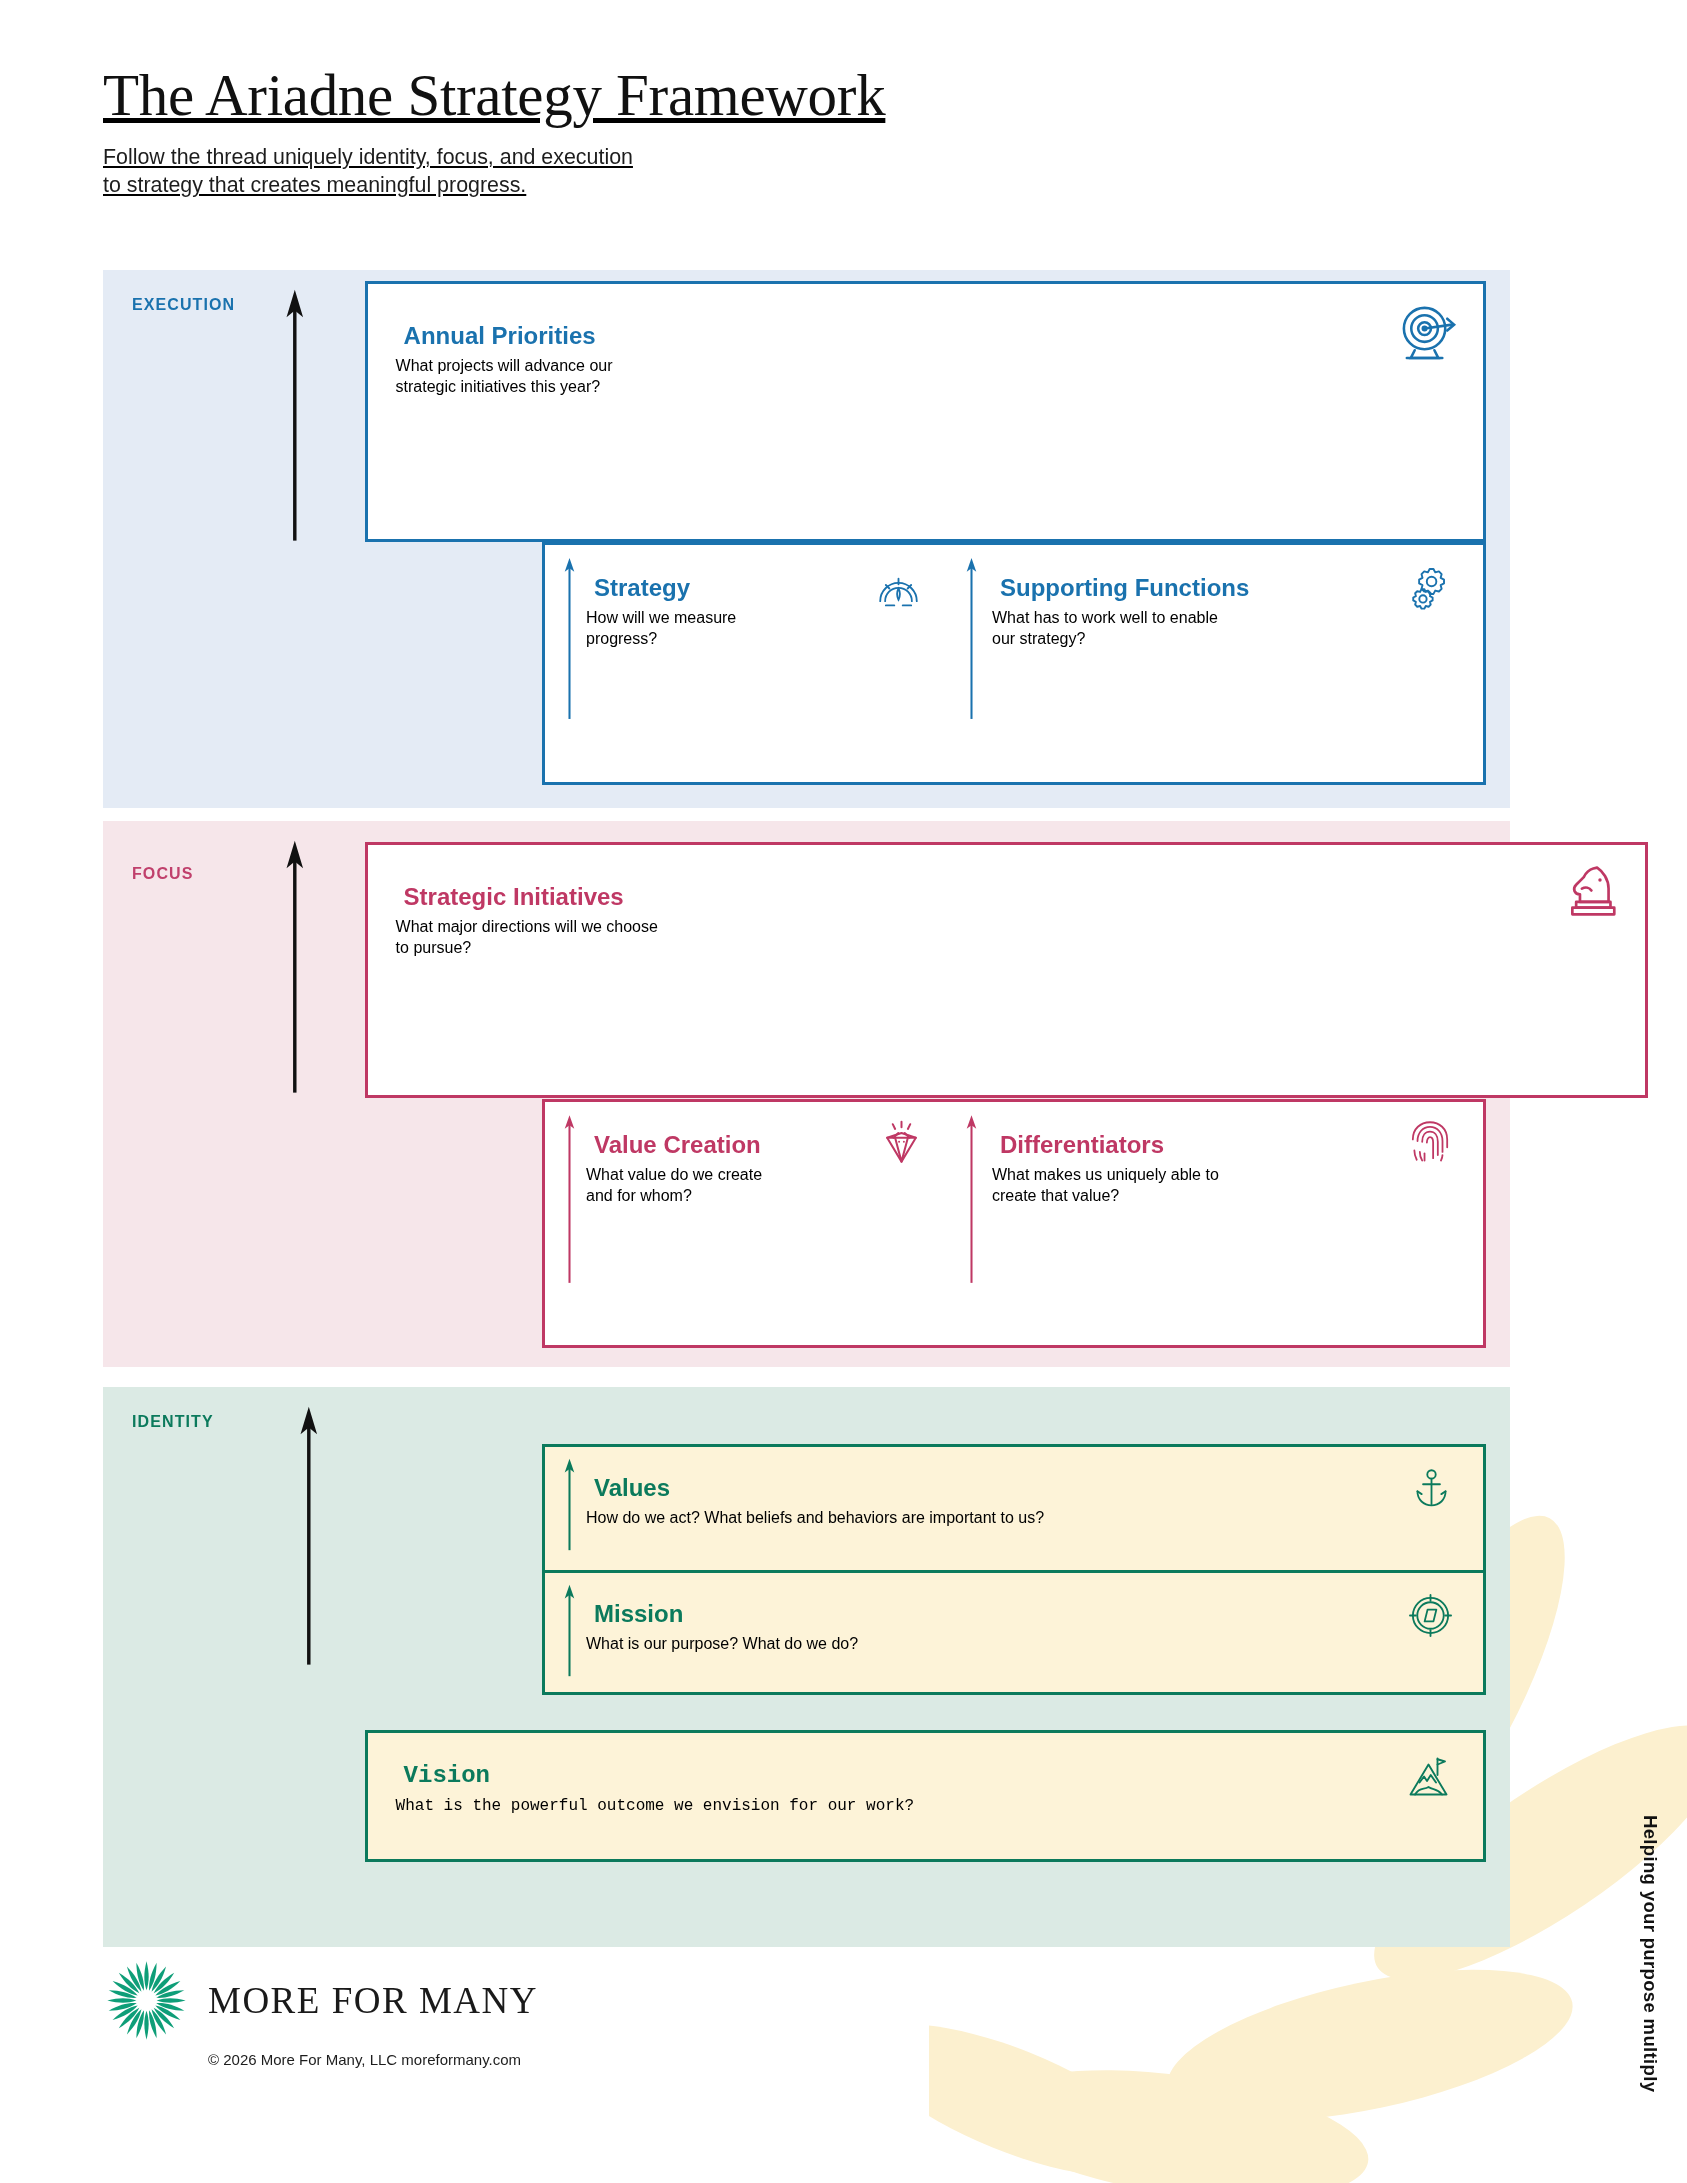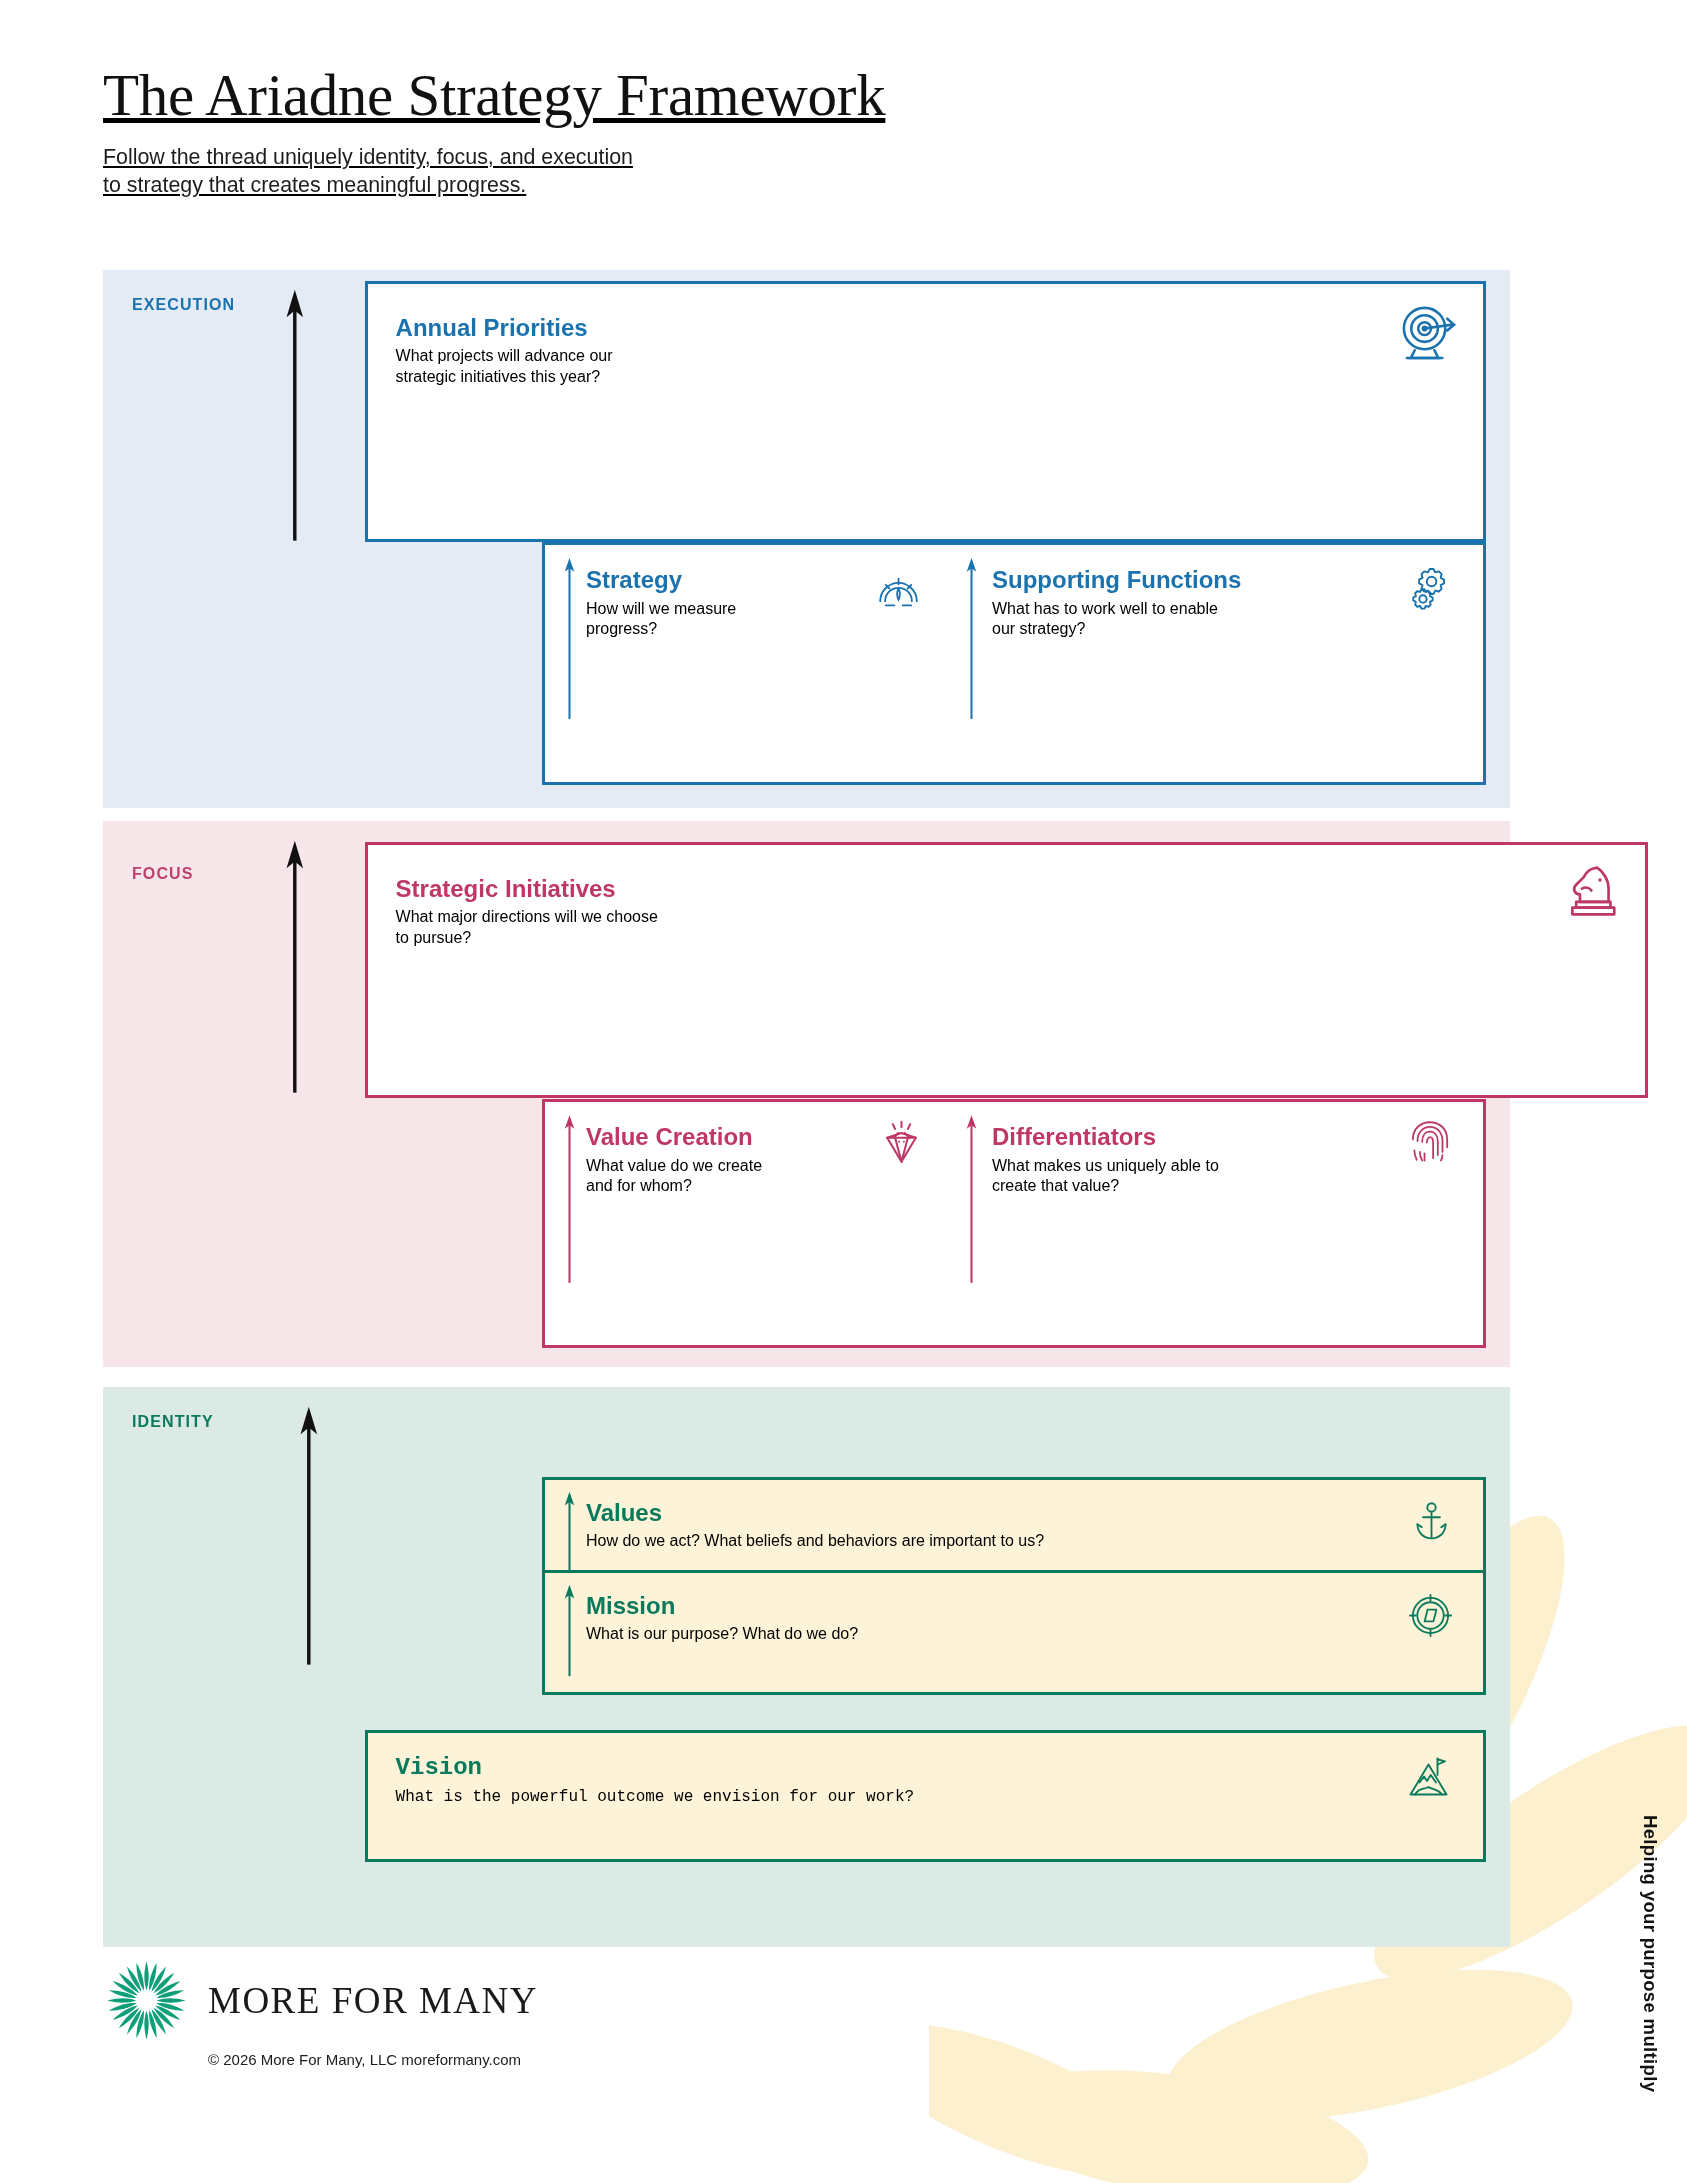--- a/index.html
+++ b/index.html
@@ -42,21 +42,21 @@
 
   
   .bigarrow{position:absolute;}
 
   
   .box{position:absolute;box-sizing:border-box;z-index:2;}
   .box-blue{border:3.4px solid #1a72ae;background:#ffffff;}
   .box-pink{border:3.4px solid #bf3864;background:#ffffff;}
   .box-green{border:3.4px solid #0b7a5c;background:#fdf3d8;}
 
-  .box-title{font-size:24px;font-weight:700;margin:0;line-height:1;}
+  .box-title{font-size:24px;font-weight:700;margin:8px;line-height:1;}
   .t-blue{color:#1a72ae;}
   .t-pink{color:#bf3864;}
   .t-green{color:#0b7a5c;}
   .box-q{font-size:16px;line-height:1.3;color:#000000;margin-top:6.2px;}
   .box-q div{white-space:nowrap;}
 
   .boxinner{position:absolute;left:27.6px;top:32px;}
   .boxinner.tight{top:23.4px;}
 
   .icon{position:absolute;}
@@ -266,21 +266,21 @@
   </div>
 
   <div class="band band-ident">
     <div class="band-label lbl-ident">IDENTITY</div>
     <svg class="bigarrow" style="left:192px;top:16.5px;" width="27.6" height="262" viewBox="0 0 40 380">
       <line x1="20" y1="378" x2="20" y2="30" stroke="#111" stroke-width="5"></line>
       <path d="M20 4 L32 44 L20 34 L8 44 Z" fill="#111"></path>
     </svg>
   </div>
 
-  <div class="box box-green" style="left:542px;top:1477px;width:944px;height:142px;">
+  <div class="box box-green" style="left:542px;top:1444px;width:944px;height:142px;">
     <div class="boxinner tight" style="left:41px;top:20.7px;">
       <p class="box-title t-green">Values</p>
       <div class="box-q">
         <div>How do we act? What beliefs and behaviors are important to us?</div>
       </div>
     </div>
     <svg class="minarrow" style="left:16.5px;top:9.6px;" width="15" height="95" viewBox="0 0 22 138">
       <line x1="11" y1="136" x2="11" y2="16" stroke="#0b7a5c" stroke-width="3"></line>
       <path d="M11 2 L18 22 L11 17 L4 22 Z" fill="#0b7a5c"></path>
     </svg>

